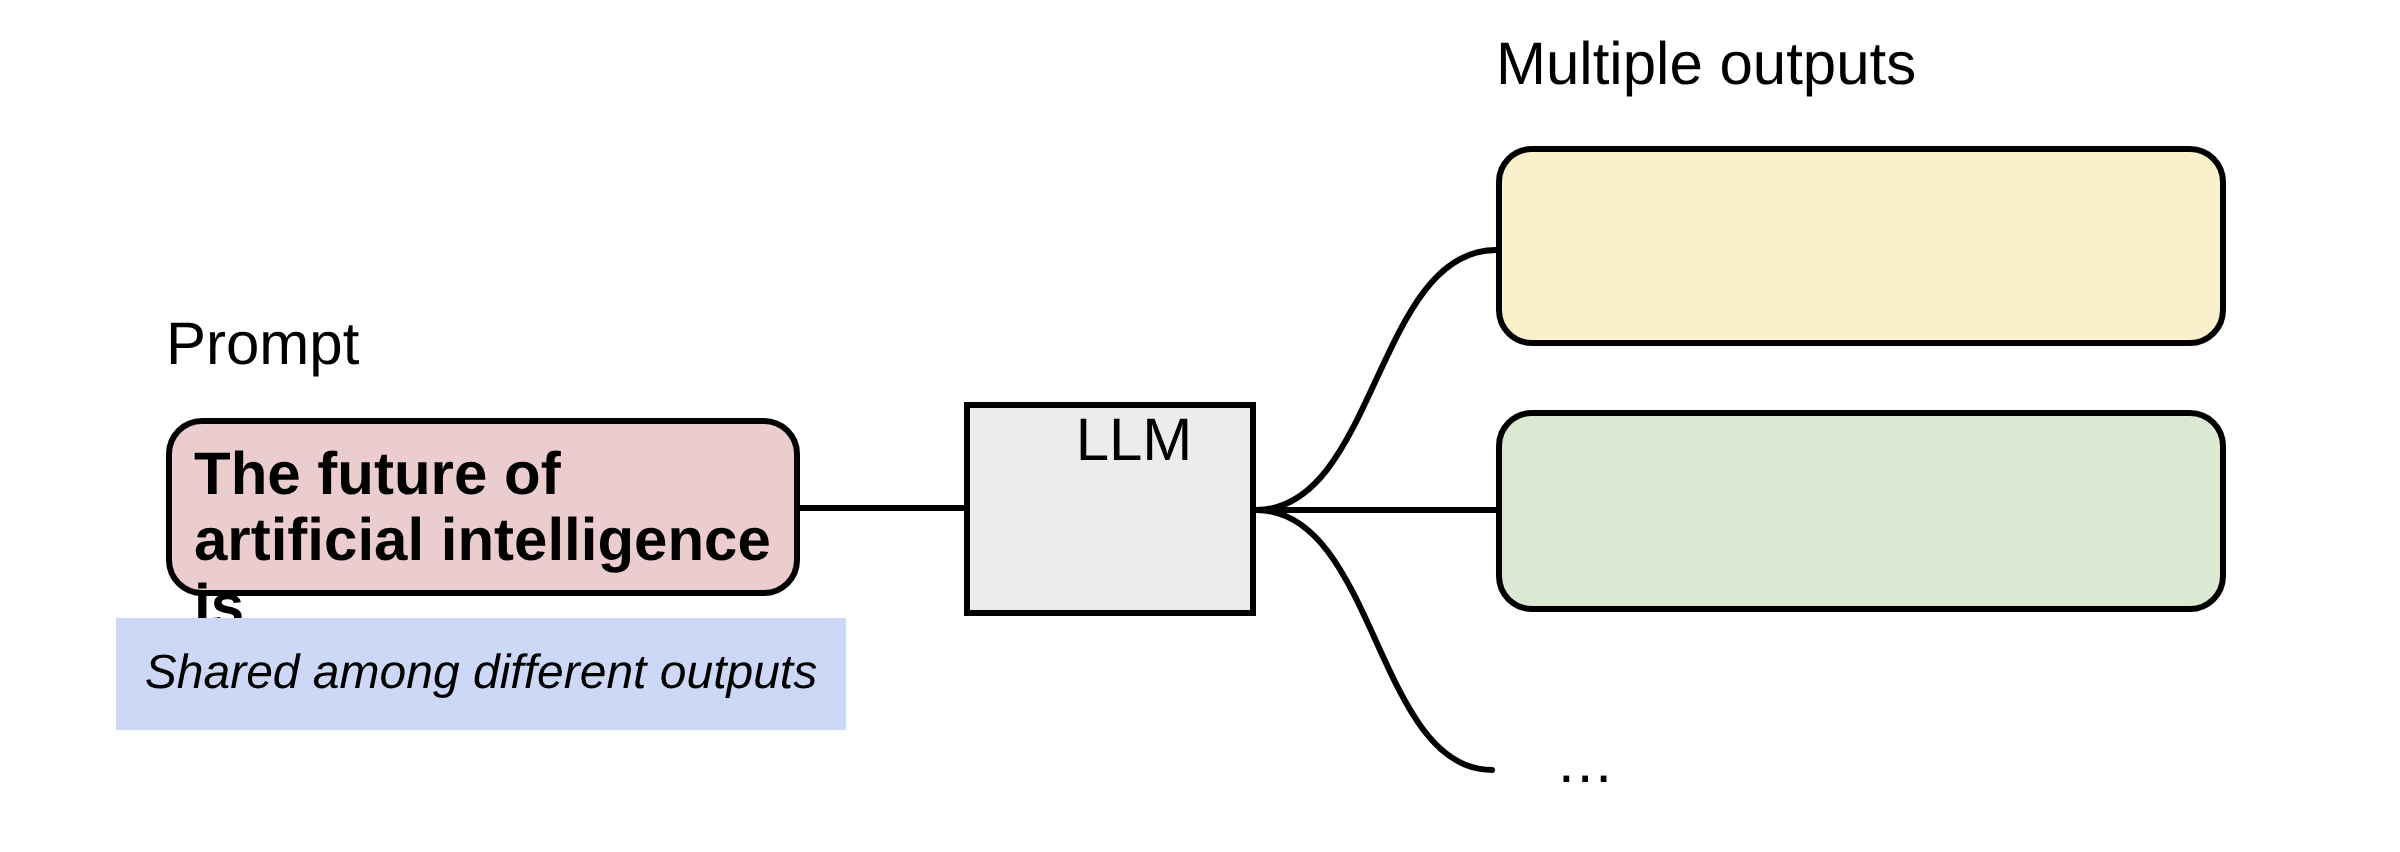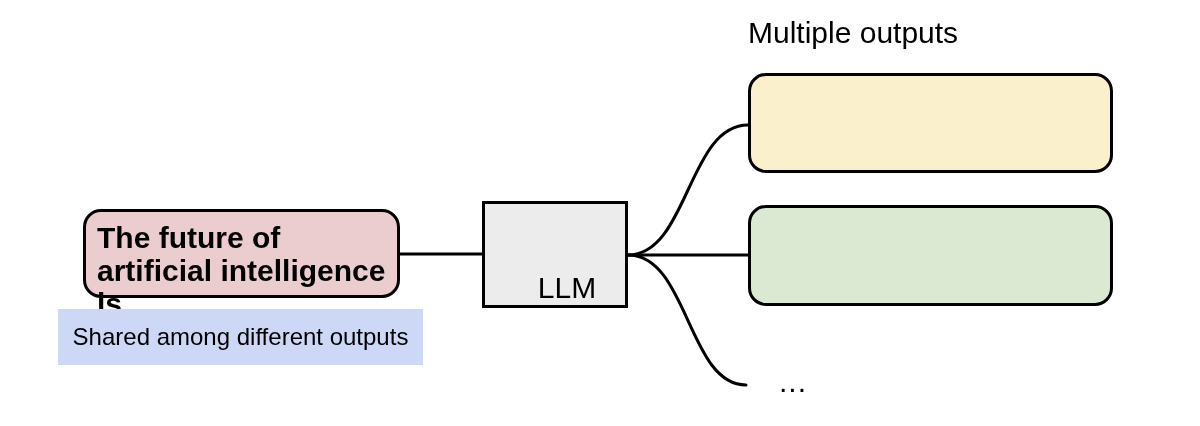--- a/index.html
+++ b/index.html
@@ -48,21 +48,21 @@
     background: var(--prompt-fill, #ebcdcf);
     padding: 9px 8px 0 11px;
     font-size: 30px;
     line-height: 33px;
     font-weight: bold;
   }
   .llm-box {
     left: 482px; top: 201px; width: 146px; height: 107px;
     background: var(--llm-fill, #ececec);
     display: flex;
-    align-items: flex-end;
+    align-items: flex-start;
     justify-content: center;
     font-size: 30px;
     padding-left: 24px;
   }
   .output-box-top {
     left: 748px; top: 73px; width: 365px; height: 100px;
     border-radius: 18px;
     background: var(--output-top-fill, #faf0cc);
   }
   .output-box-middle {
@@ -70,20 +70,21 @@
     border-radius: 18px;
     background: var(--output-middle-fill, #dbe8d2);
   }
   .note {
     position: absolute;
     left: 58px; top: 309px; width: 365px; height: 56px;
     background: var(--note-fill, #ccd8f6);
     display: flex;
     align-items: center;
     justify-content: center;
+    font-style: italic;
     font-size: 24px;
     white-space: nowrap;
   }
   .ellipsis {
     position: absolute;
     left: 779px; top: 366px;
     font-size: 30px;
     line-height: 32px;
     letter-spacing: 1px;
   }
@@ -93,20 +94,21 @@
 
 <div class="canvas">
 
   <svg class="connectors" width="1200" height="426" viewBox="0 0 1200 426" aria-hidden="true">
     <path d="M400 254 L483 254"></path>
     <path d="M628 255 C688 255 688 125 748 125"></path>
     <path d="M628 255 L748 255"></path>
     <path d="M628 255 C688 255 688 385 746 385"></path>
   </svg>
 
+  <div class="label prompt-label">Prompt</div>
 
   <div class="box prompt-box">
     <span>The future of artificial intelligence is</span>
   </div>
 
   <div class="note">Shared among different outputs</div>
 
   <div class="box llm-box">
     <span>LLM</span>
   </div>

